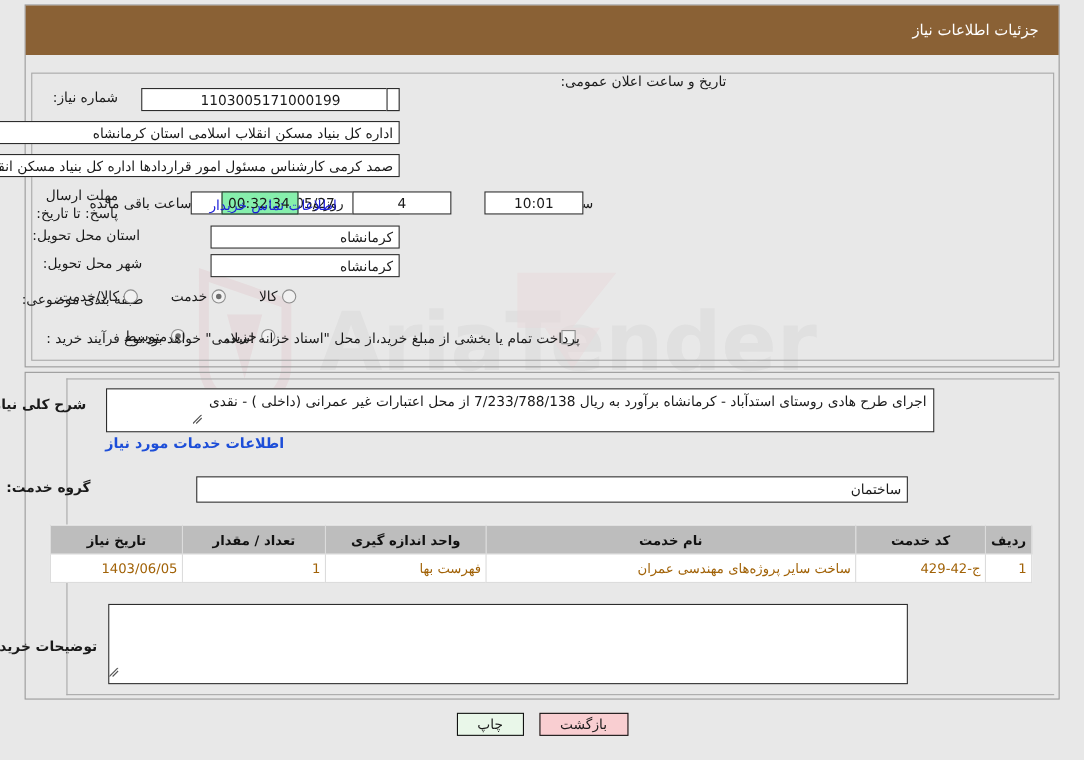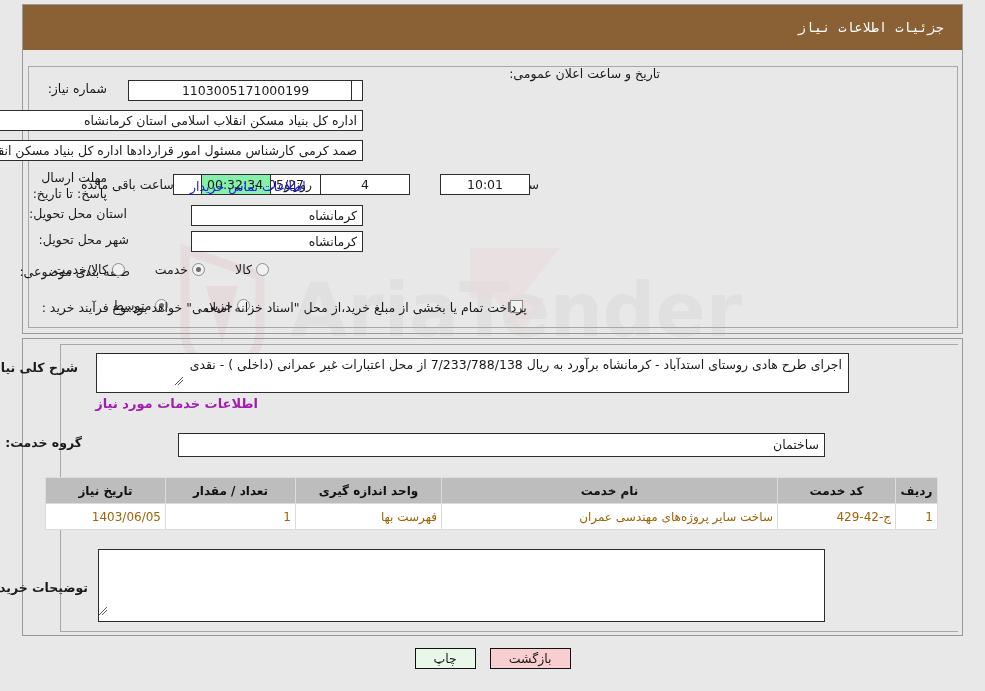--- a/index.html
+++ b/index.html
@@ -44,21 +44,20 @@
     left: 23px; top: 5px;
     width: 939px; height: 45px;
     background: #8a6135;
     color: #ffffff;
     display: flex;
     align-items: center;
     justify-content: flex-start;
     padding-right: 18px;
     font-size: 13.5px;
     z-index: 3;
-    font-family: Liberation Mono, monospace;
   }
 
   
   .top-panel {
     position: absolute;
     left: 28px; top: 66px;
     width: 930px; height: 262px;
     border: 1px solid #a8a8a8;
     background: transparent;
     z-index: 2;
@@ -155,21 +154,21 @@
   .resize-grip {
     position: absolute;
     width: 9px; height: 9px;
     pointer-events: none;
   }
 
   .section-title {
     position: absolute;
     font-size: 13px;
     font-weight: bold;
-    color: #a21caf;
+    color: #1d4ed8;
     white-space: nowrap;
   }
   .fieldlabel-b {
     font-size: 12.5px;
     font-weight: bold;
     color: #1a1a1a;
     white-space: nowrap;
   }
 
   

